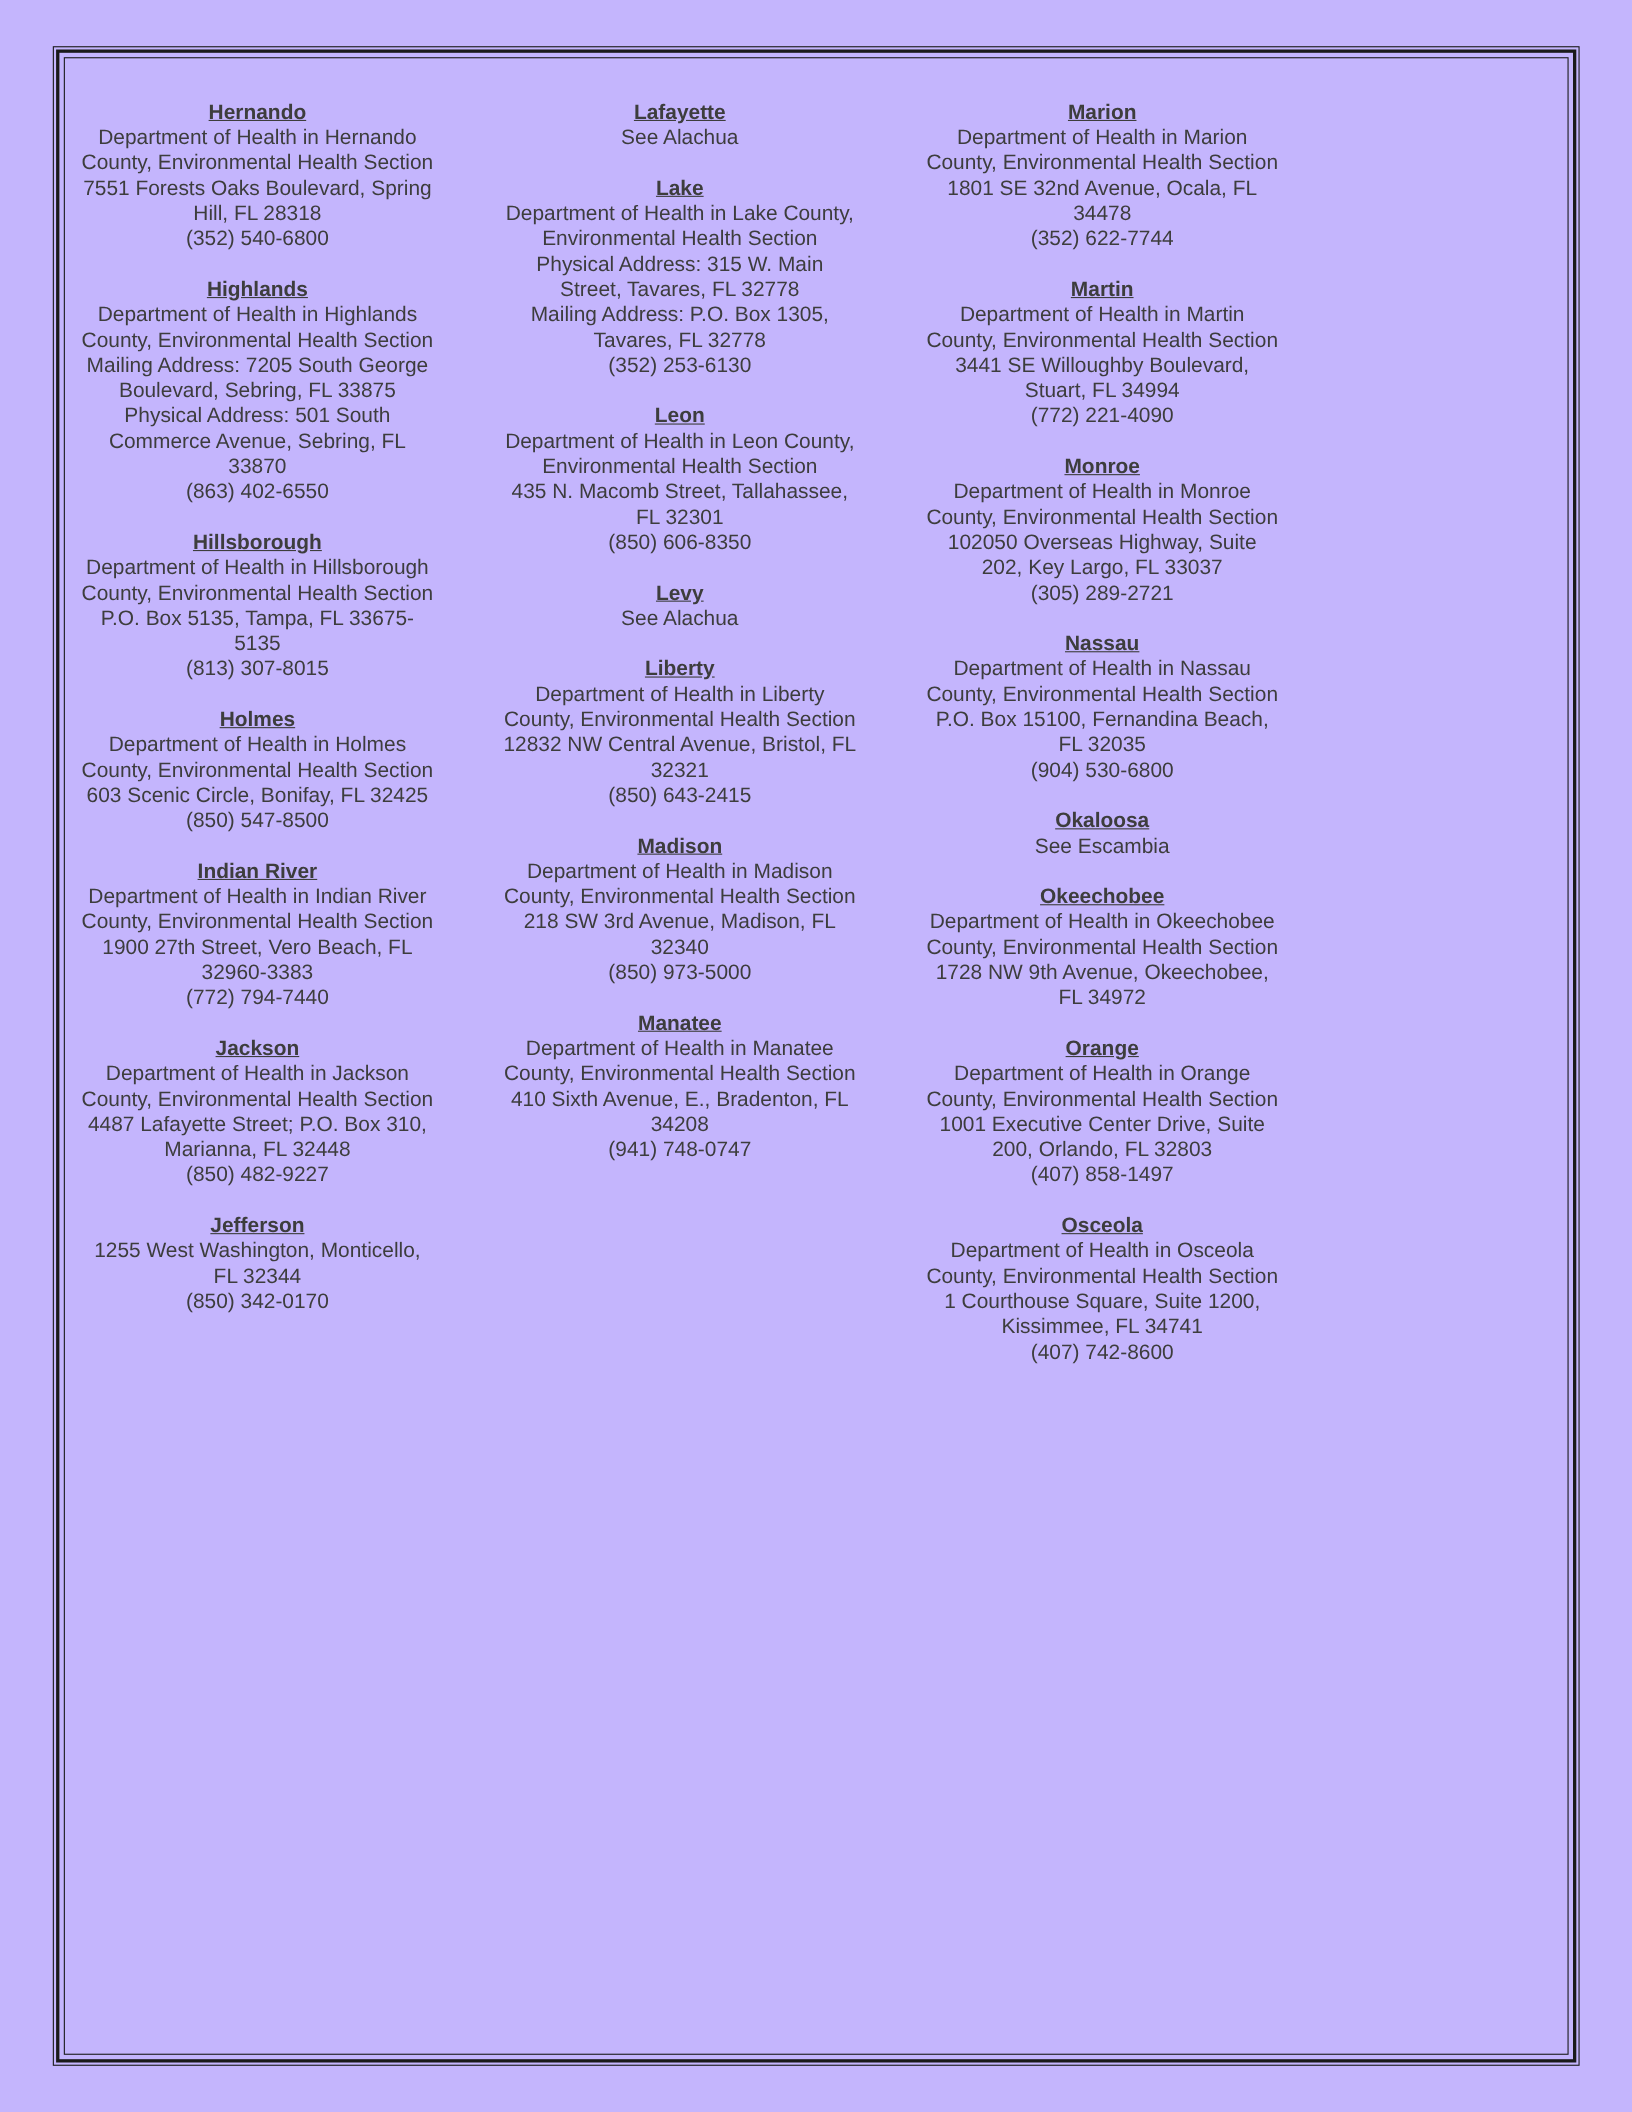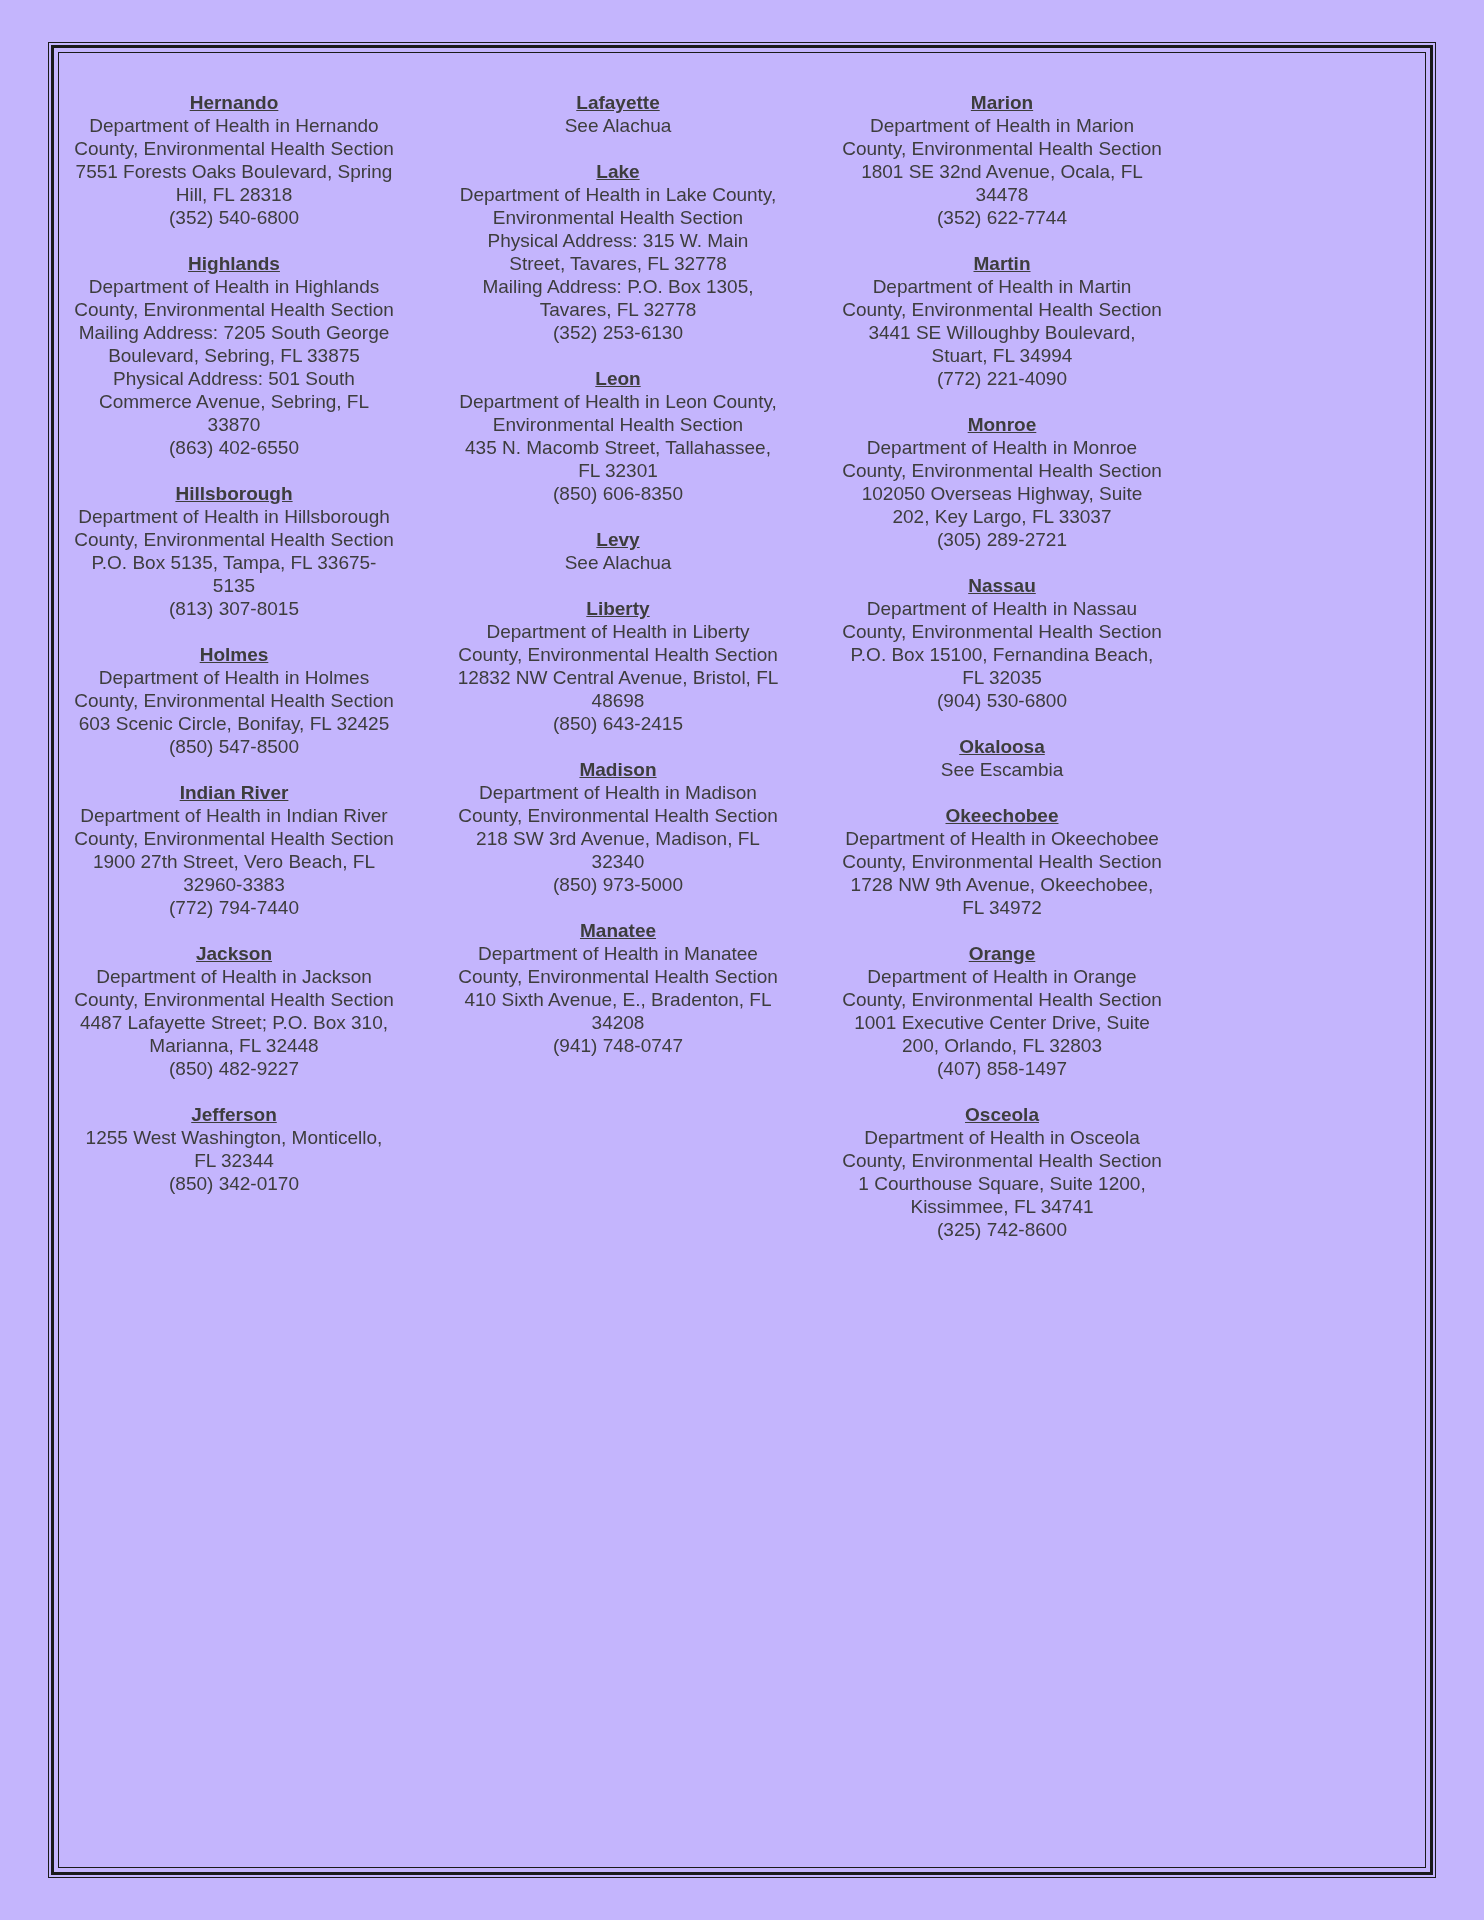--- a/index.html
+++ b/index.html
@@ -129,21 +129,21 @@
                 <div class="entry-line">435 N. Macomb Street, Tallahassee, FL 32301</div>
                 <div class="entry-line">(850) 606-8350</div>
               </div>
               <div class="entry">
                 <div class="entry-title">Levy</div>
                 <div class="entry-line">See Alachua</div>
               </div>
               <div class="entry">
                 <div class="entry-title">Liberty</div>
                 <div class="entry-line">Department of Health in Liberty County, Environmental Health Section</div>
-                <div class="entry-line">12832 NW Central Avenue, Bristol, FL 48698</div>
+                <div class="entry-line">12832 NW Central Avenue, Bristol, FL 32321</div>
                 <div class="entry-line">(850) 643-2415</div>
               </div>
               <div class="entry">
                 <div class="entry-title">Madison</div>
                 <div class="entry-line">Department of Health in Madison County, Environmental Health Section</div>
                 <div class="entry-line">218 SW 3rd Avenue, Madison, FL 32340</div>
                 <div class="entry-line">(850) 973-5000</div>
               </div>
               <div class="entry">
                 <div class="entry-title">Manatee</div>
@@ -189,20 +189,20 @@
               <div class="entry">
                 <div class="entry-title">Orange</div>
                 <div class="entry-line">Department of Health in Orange County, Environmental Health Section</div>
                 <div class="entry-line">1001 Executive Center Drive, Suite 200, Orlando, FL 32803</div>
                 <div class="entry-line">(407) 858-1497</div>
               </div>
               <div class="entry">
                 <div class="entry-title">Osceola</div>
                 <div class="entry-line">Department of Health in Osceola County, Environmental Health Section</div>
                 <div class="entry-line">1 Courthouse Square, Suite 1200, Kissimmee, FL 34741</div>
-                <div class="entry-line">(325) 742-8600</div>
+                <div class="entry-line">(407) 742-8600</div>
               </div>
             </div>
           </div>
       </div>
     </div>
   </div>
 </div>
 
 </body></html>

